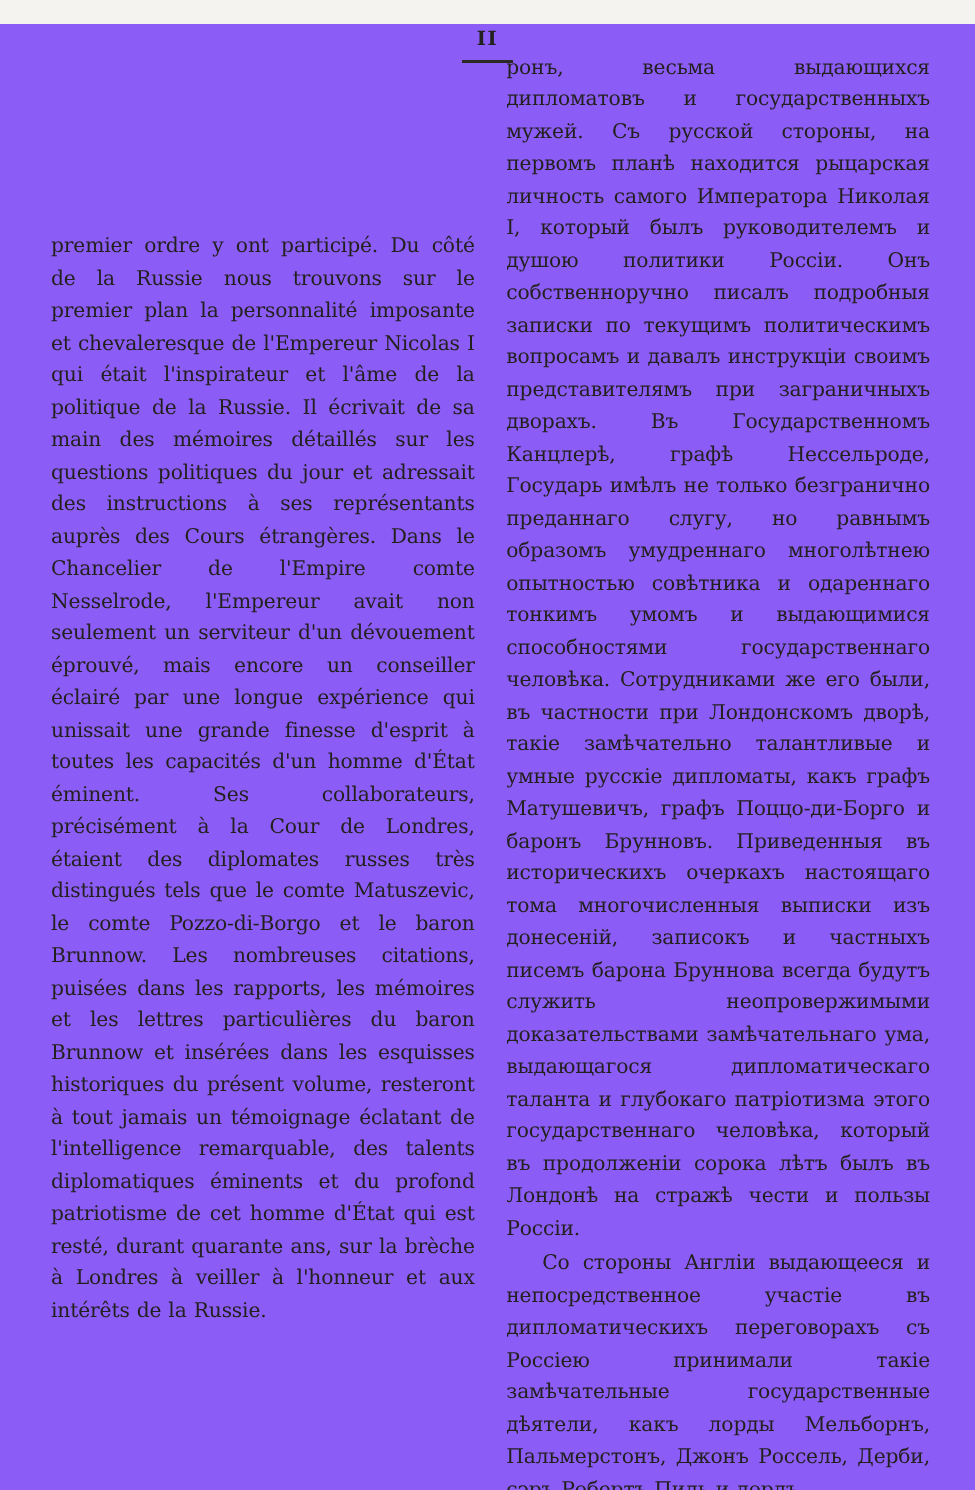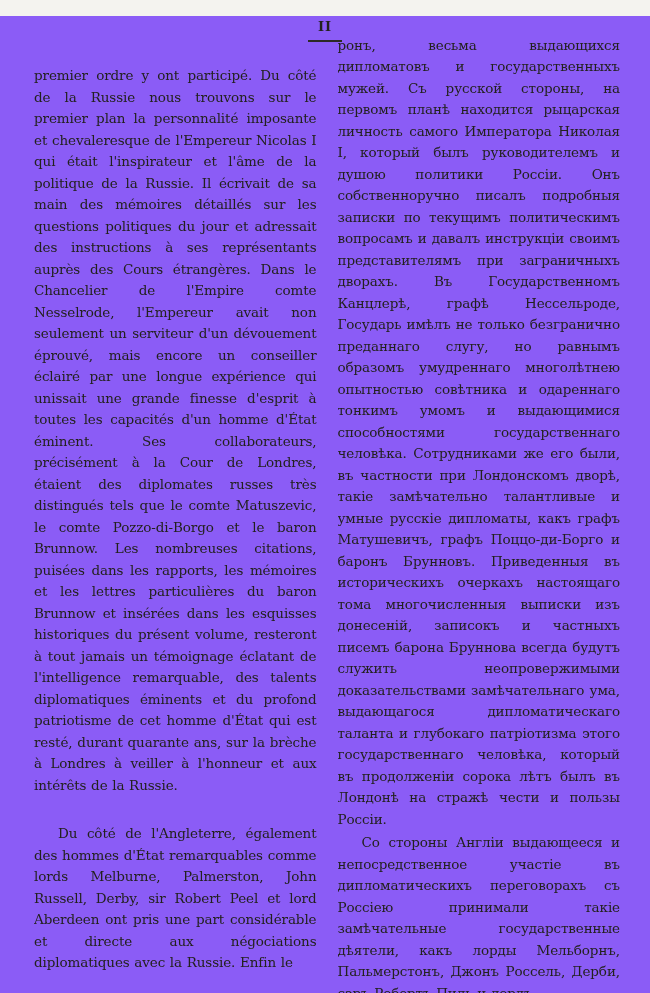--- a/index.html
+++ b/index.html
@@ -89,21 +89,20 @@
 <div class="page">
 
   <div class="page-number">II</div>
 
   <div class="page-number-rule"></div>
 
   <div class="columns">
 
     <div class="col col-french" lang="fr">
       <p>premier ordre y ont participé. Du côté de la Russie nous trouvons sur le premier plan la personnalité imposante et chevaleresque de l'Empereur Nicolas I qui était l'inspirateur et l'âme de la politique de la Russie. Il écrivait de sa main des mémoires détaillés sur les questions politiques du jour et adressait des instructions à ses représentants auprès des Cours étrangères. Dans le Chancelier de l'Empire comte Nesselrode, l'Empereur avait non seulement un serviteur d'un dévouement éprouvé, mais encore un conseiller éclairé par une longue expérience qui unissait une grande finesse d'esprit à toutes les capacités d'un homme d'État éminent. Ses collaborateurs, précisément à la Cour de Londres, étaient des diplomates russes très distingués tels que le comte Matuszevic, le comte Pozzo-di-Borgo et le baron Brunnow. Les nombreuses citations, puisées dans les rapports, les mémoires et les lettres particulières du baron Brunnow et insérées dans les esquisses historiques du présent volume, resteront à tout jamais un témoignage éclatant de l'intelligence remarquable, des talents diplomatiques éminents et du profond patriotisme de cet homme d'État qui est resté, durant quarante ans, sur la brèche à Londres à veiller à l'honneur et aux intérêts de la Russie.</p>
-      <p class="indent">Du côté de l'Angleterre, également des hommes d'État remarquables comme lords Melburne, Palmerston, John Russell, Derby, sir Robert Peel et lord Aberdeen ont pris une part considérable et directe aux négociations diplomatiques avec la Russie. Enfin le</p>
     </div>
 
     <div class="column-divider"></div>
 
     <div class="col col-russian" lang="ru">
       <p>ронъ, весьма выдающихся дипломатовъ и государственныхъ мужей. Съ русской стороны, на первомъ планѣ находится рыцарская личность самого Императора Николая I, который былъ руководителемъ и душою политики Россіи. Онъ собственноручно писалъ подробныя записки по текущимъ политическимъ вопросамъ и давалъ инструкціи своимъ представителямъ при заграничныхъ дворахъ. Въ Государственномъ Канцлерѣ, графѣ Нессельроде, Государь имѣлъ не только безгранично преданнаго слугу, но равнымъ образомъ умудреннаго многолѣтнею опытностью совѣтника и одареннаго тонкимъ умомъ и выдающимися способностями государственнаго человѣка. Сотрудниками же его были, въ частности при Лондонскомъ дворѣ, такіе замѣчательно талантливые и умные русскіе дипломаты, какъ графъ Матушевичъ, графъ Поццо-ди-Борго и баронъ Брунновъ. Приведенныя въ историческихъ очеркахъ настоящаго тома многочисленныя выписки изъ донесеній, записокъ и частныхъ писемъ барона Бруннова всегда будутъ служить неопровержимыми доказательствами замѣчательнаго ума, выдающагося дипломатическаго таланта и глубокаго патріотизма этого государственнаго человѣка, который въ продолженіи сорока лѣтъ былъ въ Лондонѣ на стражѣ чести и пользы Россіи.</p>
       <p class="indent">Со стороны Англіи выдающееся и непосредственное участіе въ дипломатическихъ переговорахъ съ Россіею принимали такіе замѣчательные государственные дѣятели, какъ лорды Мельборнъ, Пальмерстонъ, Джонъ Россель, Дерби, сэръ Робертъ Пиль и лордъ</p>
     </div>
 
   </div>

